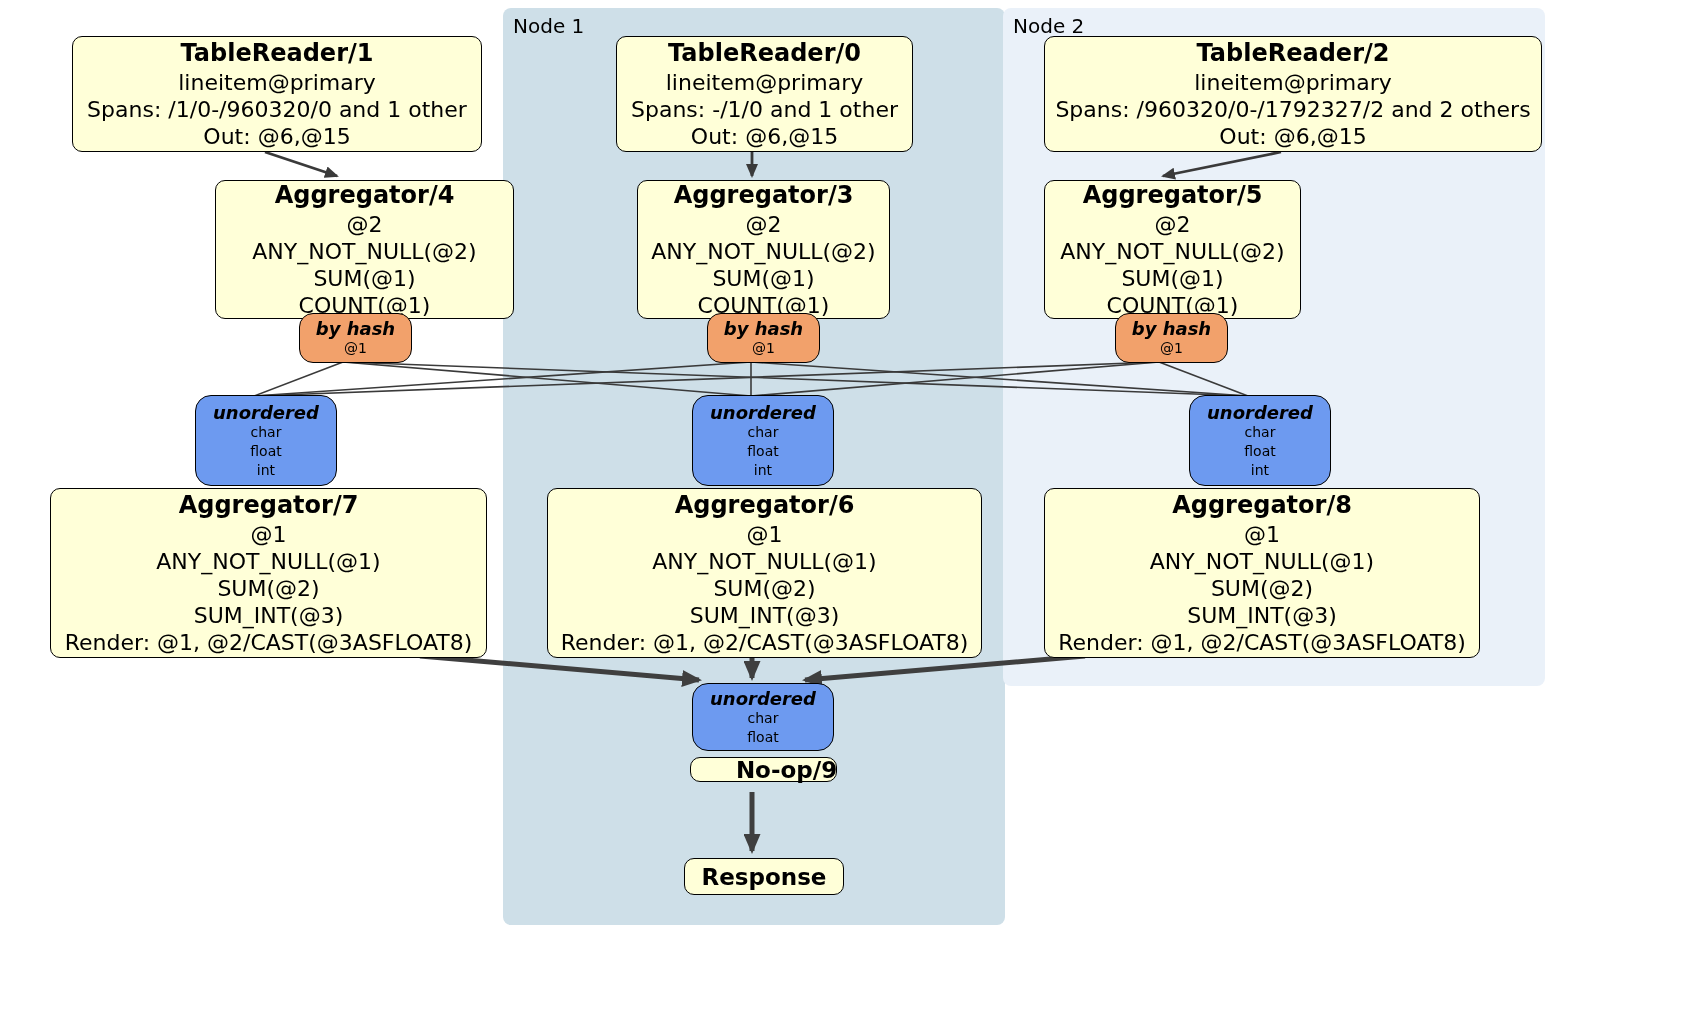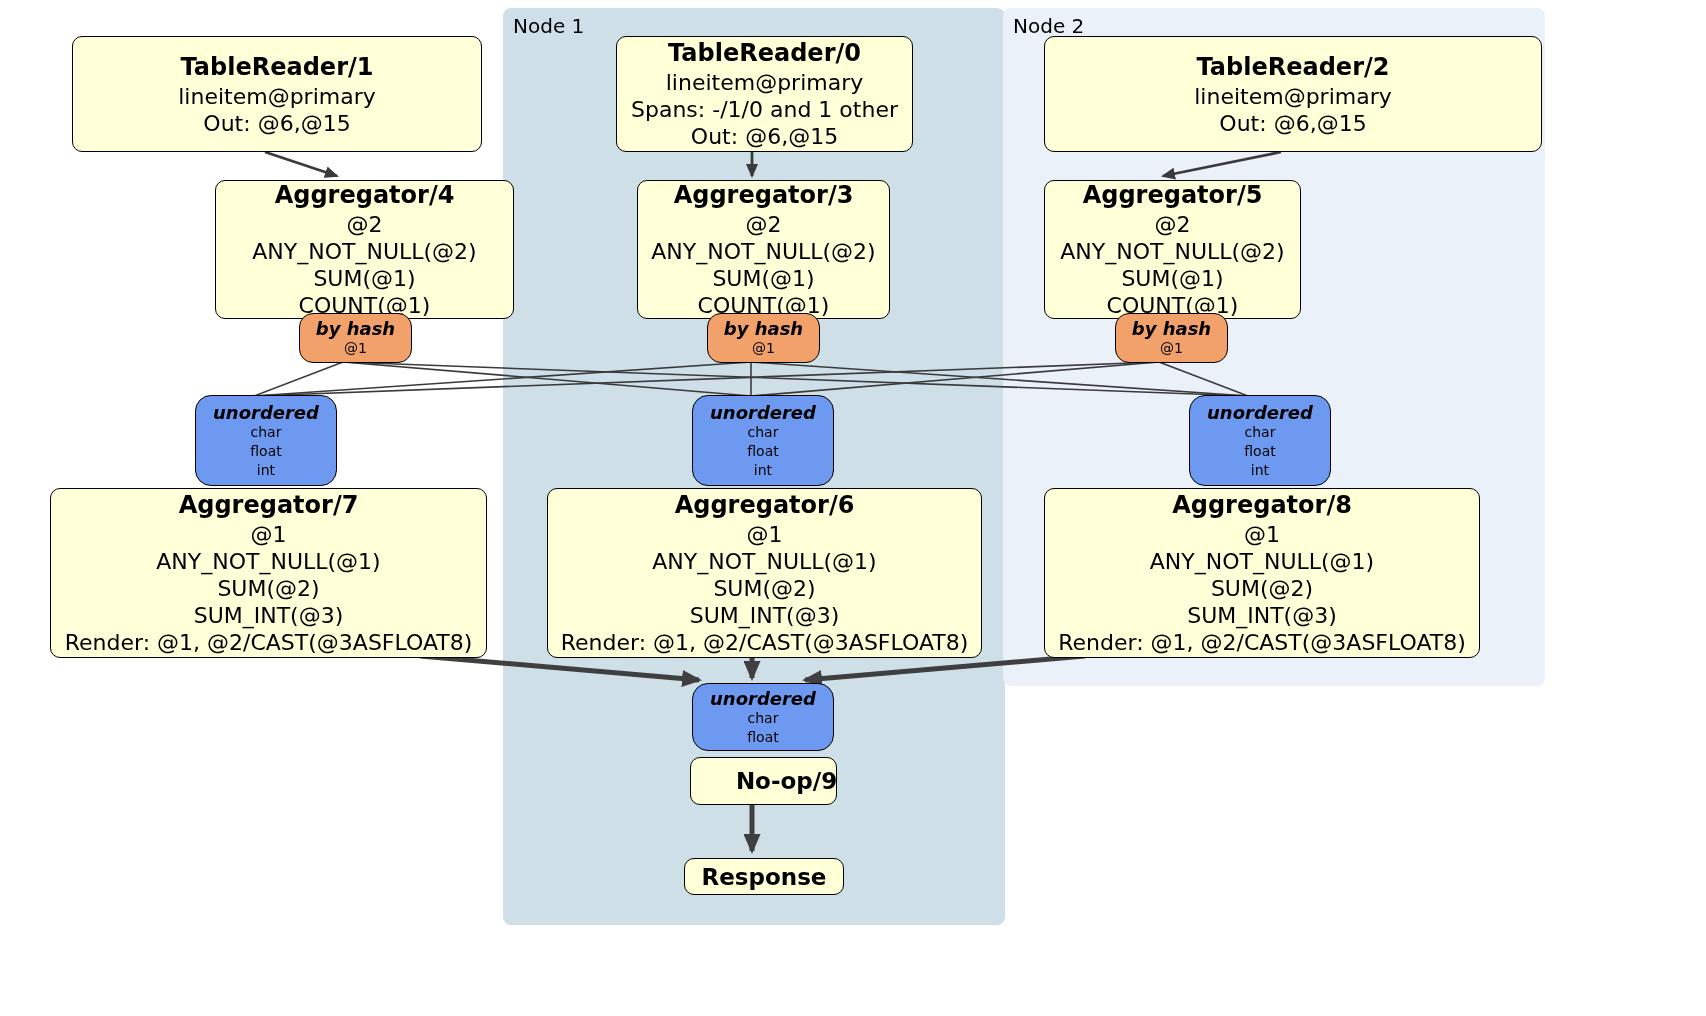--- a/index.html
+++ b/index.html
@@ -37,21 +37,21 @@
   .hash3 { left: 287px;  top: 313px; width: 113px; height: 50px; }
   .hash1 { left: 695px;  top: 313px; width: 113px; height: 50px; }
   .hash2 { left: 1103px; top: 313px; width: 113px; height: 50px; }
   .sync3 { left: 183px;  top: 395px; width: 142px; height: 91px; }
   .sync1 { left: 680px;  top: 395px; width: 142px; height: 91px; }
   .sync2 { left: 1177px; top: 395px; width: 142px; height: 91px; }
   .agg7 { left: 38px;   top: 488px; width: 437px; height: 170px; }
   .agg6 { left: 535px;  top: 488px; width: 435px; height: 170px; }
   .agg8 { left: 1032px; top: 488px; width: 436px; height: 170px; }
   .syncF { left: 680px; top: 683px; width: 142px; height: 68px; }
-  .noop { left: 678px;  top: 757px; width: 147px; height: 48px; padding-left: 46px; }
+  .noop { left: 678px;  top: 757px; width: 147px; height: 25px; padding-left: 46px; }
   .resp { left: 672px;  top: 858px; width: 160px; height: 37px; }
 
   .edge-thin  { stroke: #3a3a3a; stroke-width: 1.6; fill: none; }
   .edge-mid   { stroke: #3a3a3a; stroke-width: 2.8; fill: none; }
   .edge-thick { stroke: #3f3f3f; stroke-width: 5;   fill: none; }
 </style>
 </head>
 <body>
 
 <div class="canvas">
@@ -89,31 +89,33 @@
 
     <line class="edge-thick" x1="420" y1="656" x2="699" y2="680" marker-end="url(#ah-l)"></line>
     <line class="edge-thick" x1="752" y1="658" x2="752" y2="678" marker-end="url(#ah-l)"></line>
     <line class="edge-thick" x1="1085" y1="656" x2="805" y2="680" marker-end="url(#ah-l)"></line>
     <line class="edge-thick" x1="752" y1="792" x2="752" y2="851" marker-end="url(#ah-l)"></line>
   </svg>
 
   <div class="box ybox tr1">
     <div class="btitle">TableReader/1</div>
     <div class="bline">lineitem@primary</div>
+    <div class="bline">Spans: /1/0-/960320/0 and 1 other</div>
     <div class="bline">Out: @6,@15</div>
   </div>
   <div class="box ybox tr0">
     <div class="btitle">TableReader/0</div>
     <div class="bline">lineitem@primary</div>
     <div class="bline">Spans: -/1/0 and 1 other</div>
     <div class="bline">Out: @6,@15</div>
   </div>
   <div class="box ybox tr2">
     <div class="btitle">TableReader/2</div>
     <div class="bline">lineitem@primary</div>
+    <div class="bline">Spans: /960320/0-/1792327/2 and 2 others</div>
     <div class="bline">Out: @6,@15</div>
   </div>
 
   <div class="box ybox agg4">
     <div class="btitle">Aggregator/4</div>
     <div class="bline">@2</div>
     <div class="bline">ANY_NOT_NULL(@2)</div>
     <div class="bline">SUM(@1)</div>
     <div class="bline">COUNT(@1)</div>
   </div>

